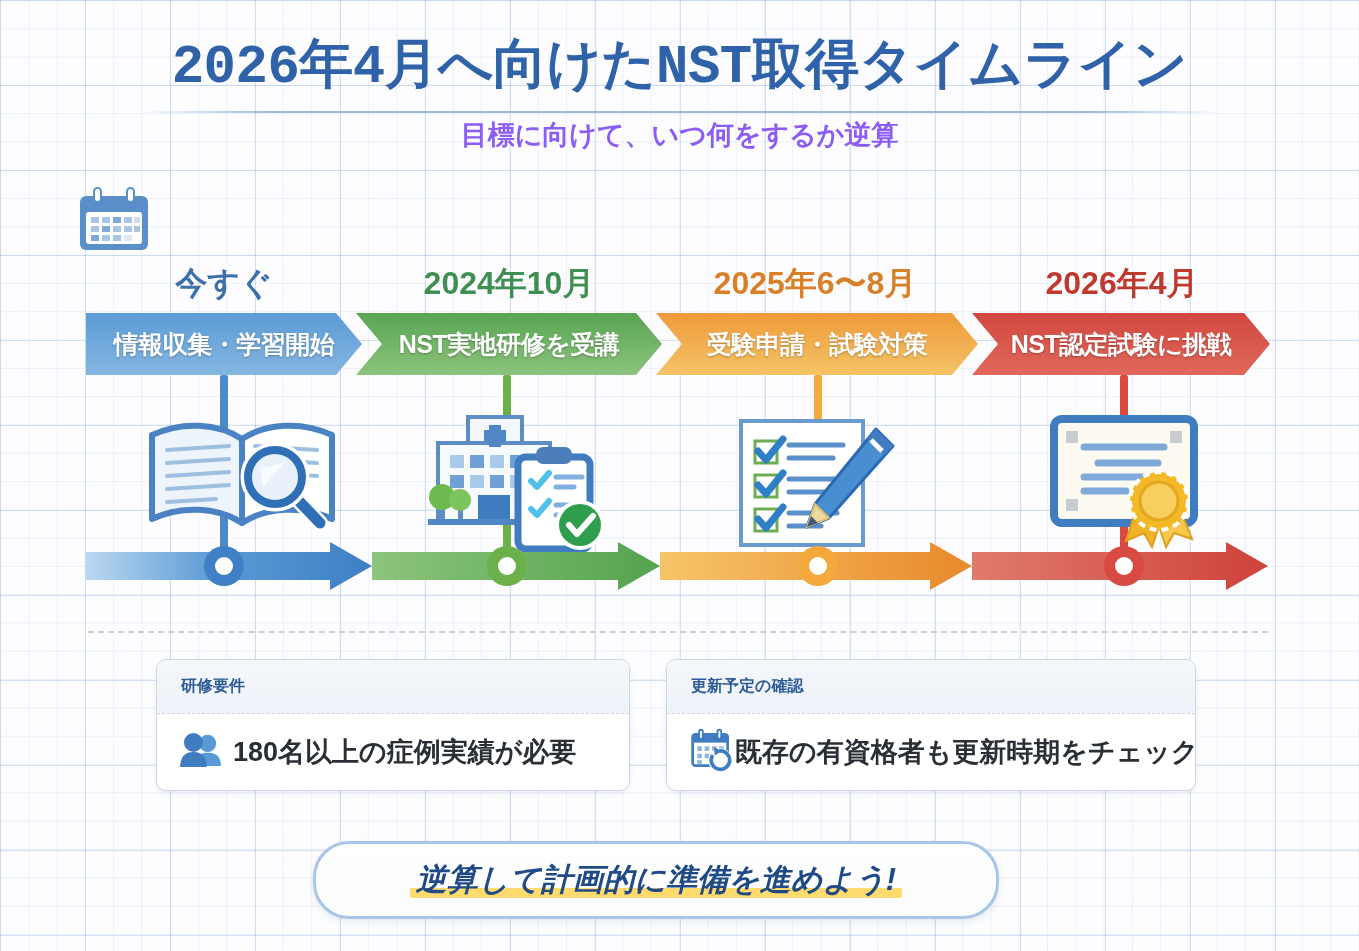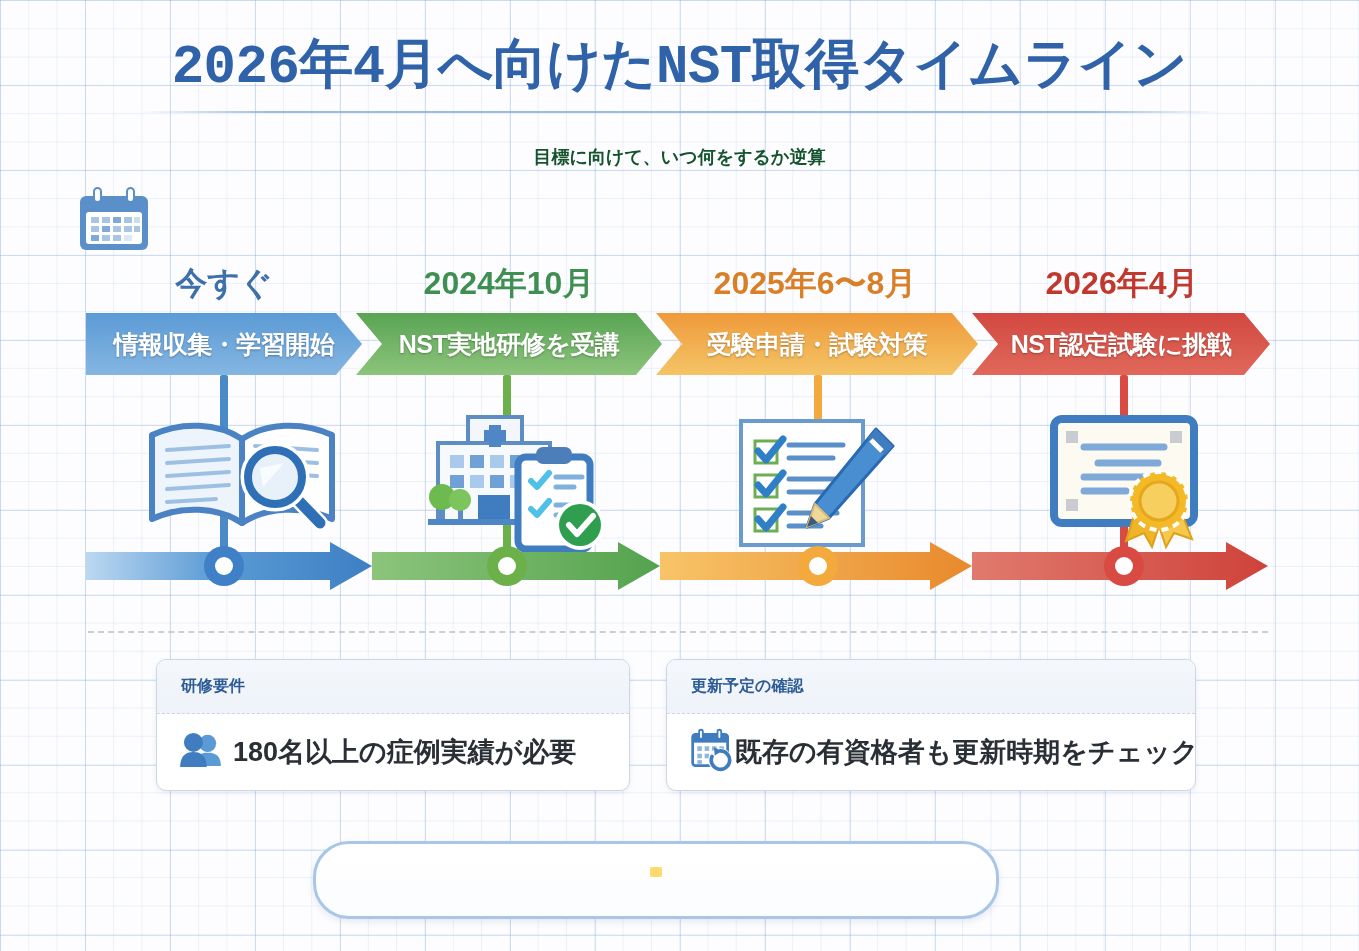--- a/index.html
+++ b/index.html
@@ -51,24 +51,24 @@
     width: 1080px;
     height: 2px;
     margin: 14px auto 0 auto;
     background: linear-gradient(to right,
       rgba(160,190,225,0) 0%,
       rgba(140,175,215,0.85) 12%,
       rgba(140,175,215,0.85) 88%,
       rgba(160,190,225,0) 100%);
   }
   #subtitle {
-    margin-top: 32px;
-    font-size: 18px;
-    font-weight: 700;
-    color: #14532d;
+    margin-top: 4px;
+    font-size: 27px;
+    font-weight: 700;
+    color: #8b5cf6;
     white-space: nowrap;
   }
 
   
   #calendar-badge {
     position: absolute;
     left: 72px;
     top: 186px;
     width: 84px;
     height: 72px;
@@ -478,14 +478,15 @@
         <path d="M27 22 L36 26 L28 31 Z" fill="#3f7cc0"></path>
       </svg>
     </span>
     <span class="info-card-text">既存の有資格者も更新時期をチェック</span>
   </div>
 </div>
 
 <div id="cta">
   <span id="cta-text-wrap">
     <span id="cta-highlight"></span>
+    <span id="cta-text">逆算して計画的に準備を進めよう!</span>
   </span>
 </div>
 
 </body></html>

